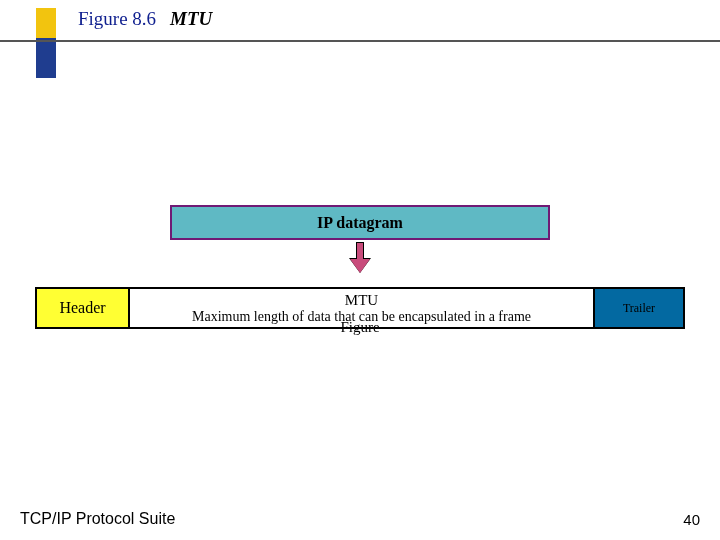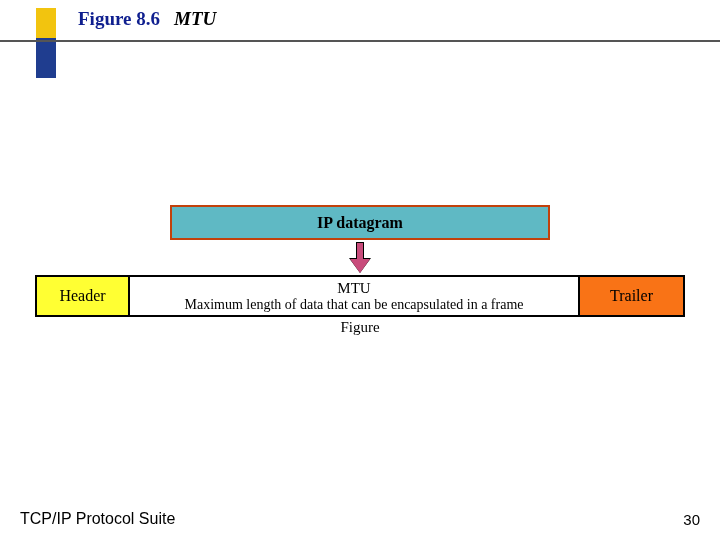--- a/index.html
+++ b/index.html
@@ -34,21 +34,21 @@
   .title-row {
     position: absolute;
     top: 8px;
     left: 78px;
     display: flex;
     align-items: baseline;
     gap: 14px;
   }
   .title-main {
     color: #0f1f8f;
-    font-weight: bold;
+    font-weight: normal;
     font-size: 19px;
   }
   .title-sub {
     color: #000;
     font-style: italic;
     font-weight: bold;
     font-size: 19px;
   }
   .title-rule {
     position: absolute;
@@ -66,21 +66,21 @@
     width: 650px;
   }
 
   .ip-datagram {
     position: absolute;
     top: 0;
     left: 135px;
     width: 380px;
     height: 35px;
     background: #5fb9c4;
-    border: 2px solid #c2410c;
+    border: 2px solid #701a75;
     display: flex;
     align-items: center;
     justify-content: center;
     font-weight: bold;
     font-size: 16px;
   }
 
   .arrow {
     position: absolute;
     top: 37px;
@@ -108,21 +108,21 @@
     position: absolute;
     top: 16px; left: -4px;
     width: 0; height: 0;
     border-left: 11px solid transparent;
     border-right: 11px solid transparent;
     border-top: 15px solid #000;
   }
 
   .frame-row {
     position: absolute;
-    top: 70px;
+    top: 82px;
     left: 0;
     width: 650px;
     height: 42px;
     display: flex;
     border-radius: 12px;
   }
   .frame-header {
     width: 95px;
     background: #ffff33;
     border: 2px solid #000;
@@ -138,27 +138,27 @@
     border-left: none;
     border-right: none;
     text-align: center;
     padding-top: 2px;
     font-size: 15px;
     line-height: 1.2;
   }
   .frame-mtu .mtu-label { display: block; }
   .frame-mtu .mtu-desc { display: block; font-size: 14px; }
   .frame-trailer {
-    width: 107px;
-    background: #f97316;
+    width: 92px;
+    background: #0369a1;
     border: 2px solid #000;
     display: flex;
     align-items: center;
     justify-content: center;
-    font-size: 16px;
+    font-size: 12px;
   }
   .frame-caption {
     position: absolute;
     top: 114px;
     left: 0;
     width: 650px;
     text-align: center;
     font-size: 15px;
   }
 
@@ -213,13 +213,13 @@
     </div>
     <div class="frame-trailer">
       <span>Trailer</span>
     </div>
   </div>
 
   <div class="frame-caption">Figure</div>
 </div>
 
 <div class="footer-left">TCP/IP Protocol Suite</div>
-<div class="footer-right">30</div>
+<div class="footer-right">40</div>
 
 </body></html>

